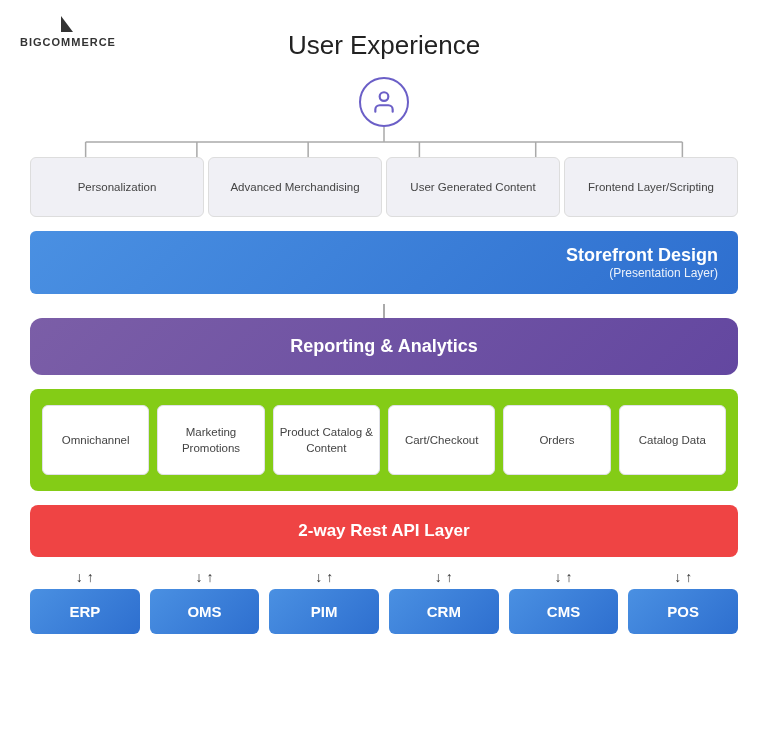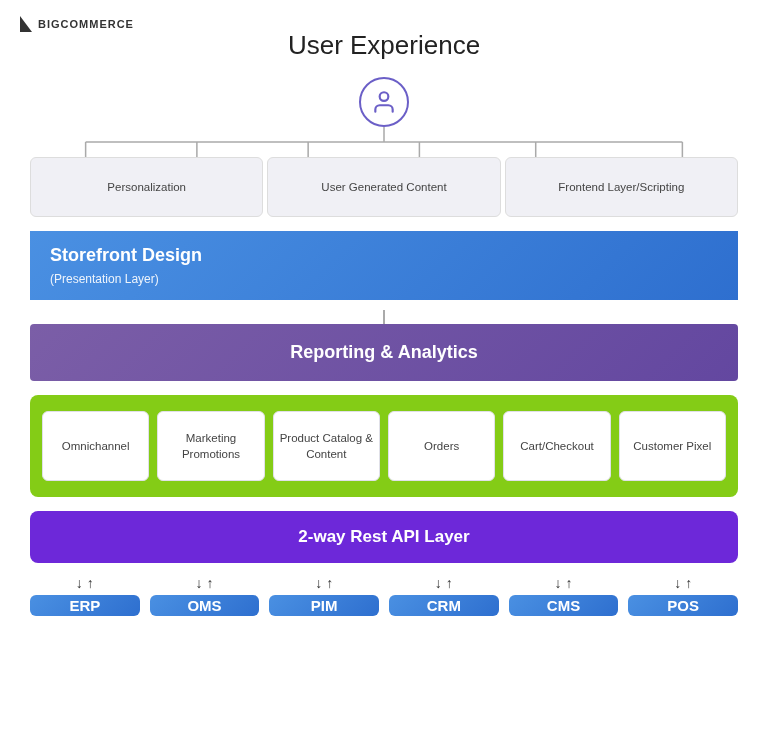--- a/index.html
+++ b/index.html
@@ -14,20 +14,21 @@
       padding: 20px 30px 30px 30px;
     }
 
     .logo-area {
       position: absolute;
       top: 16px;
       left: 20px;
       display: flex;
       align-items: center;
       gap: 4px;
+      flex-direction: column;
     }
     .logo-triangle {
       width: 0;
       height: 0;
       border-left: 0px solid transparent;
       border-right: 12px solid transparent;
       border-bottom: 16px solid #333;
       margin-right: 2px;
     }
     .logo-text {
@@ -110,49 +111,49 @@
       display: flex;
       align-items: center;
       justify-content: center;
     }
 
     
     .storefront-bar {
       width: 100%;
       background: #3a7bd5;
       background: linear-gradient(135deg, #4a90e2 0%, #2e6fcf 100%);
-      border-radius: 0;
+      border-radius: 6px;
       padding: 14px 20px;
-      text-align: left;
+      text-align: right;
       color: #fff;
       margin-bottom: 10px;
     }
     .storefront-bar .bar-title {
       font-size: 18px;
       font-weight: 700;
     }
     .storefront-bar .bar-subtitle {
       font-size: 12px;
       opacity: 0.9;
-      margin-top: 6px;
+      margin-top: 0;
     }
 
     
     .connector-line {
       width: 2px;
       height: 14px;
       background: #aaa;
       margin: 0 auto;
     }
 
     
     .reporting-bar {
       width: 100%;
       background: linear-gradient(135deg, #7b5ea7 0%, #6347a0 100%);
-      border-radius: 4px;
+      border-radius: 12px;
       padding: 18px 20px;
       text-align: center;
       color: #fff;
       margin-bottom: 14px;
     }
     .reporting-bar .bar-title {
       font-size: 18px;
       font-weight: 700;
     }
 
@@ -179,21 +180,21 @@
       line-height: 1.4;
       min-height: 70px;
       display: flex;
       align-items: center;
       justify-content: center;
     }
 
     
     .api-bar {
       width: 100%;
-      background: #6d28d9;
+      background: #ef4444;
       border-radius: 8px;
       padding: 16px 20px;
       text-align: center;
       color: #fff;
       margin-bottom: 12px;
     }
     .api-bar .bar-title {
       font-size: 17px;
       font-weight: 700;
     }
@@ -218,21 +219,21 @@
       color: #333;
       font-size: 14px;
     }
     .integration-btn {
       width: 100%;
       background: #3a7bd5;
       background: linear-gradient(135deg, #4a90e2 0%, #2e6fcf 100%);
       color: #fff;
       border: none;
       border-radius: 6px;
-      padding: 2px 6px;
+      padding: 14px 6px;
       font-size: 15px;
       font-weight: 700;
       text-align: center;
       cursor: pointer;
     }
   </style>
 </head>
 <body>
 
 <div class="logo-area">
@@ -264,42 +265,43 @@
       <line x1="165" y1="15" x2="165" y2="30" stroke="#aaa" stroke-width="1.5"></line>
       <line x1="275" y1="15" x2="275" y2="30" stroke="#aaa" stroke-width="1.5"></line>
       <line x1="385" y1="15" x2="385" y2="30" stroke="#aaa" stroke-width="1.5"></line>
       <line x1="500" y1="15" x2="500" y2="30" stroke="#aaa" stroke-width="1.5"></line>
       <line x1="645" y1="15" x2="645" y2="30" stroke="#aaa" stroke-width="1.5"></line>
     </svg>
   </div>
 
   <div class="top-boxes-row">
     <div class="top-box">Personalization</div>
+    <div class="top-box">Advanced Merchandising</div>
     <div class="top-box">User Generated Content</div>
     <div class="top-box">Frontend Layer/Scripting</div>
   </div>
 
   <div class="storefront-bar">
     <div class="bar-title">Storefront Design</div>
     <div class="bar-subtitle">(Presentation Layer)</div>
   </div>
 
   <div class="connector-line"></div>
 
   <div class="reporting-bar">
     <div class="bar-title">Reporting &amp; Analytics</div>
   </div>
 
   <div class="middle-boxes-row">
     <div class="middle-box">Omnichannel</div>
     <div class="middle-box">Marketing Promotions</div>
     <div class="middle-box">Product Catalog &amp; Content</div>
+    <div class="middle-box">Cart/Checkout</div>
     <div class="middle-box">Orders</div>
-    <div class="middle-box">Cart/Checkout</div>
-    <div class="middle-box">Customer Pixel</div>
+    <div class="middle-box">Catalog Data</div>
   </div>
 
   <div class="api-bar">
     <div class="bar-title">2-way Rest API Layer</div>
   </div>
 
   <div class="bottom-integration-row">
 
     <div class="integration-col">
       <div class="arrow-pair">

